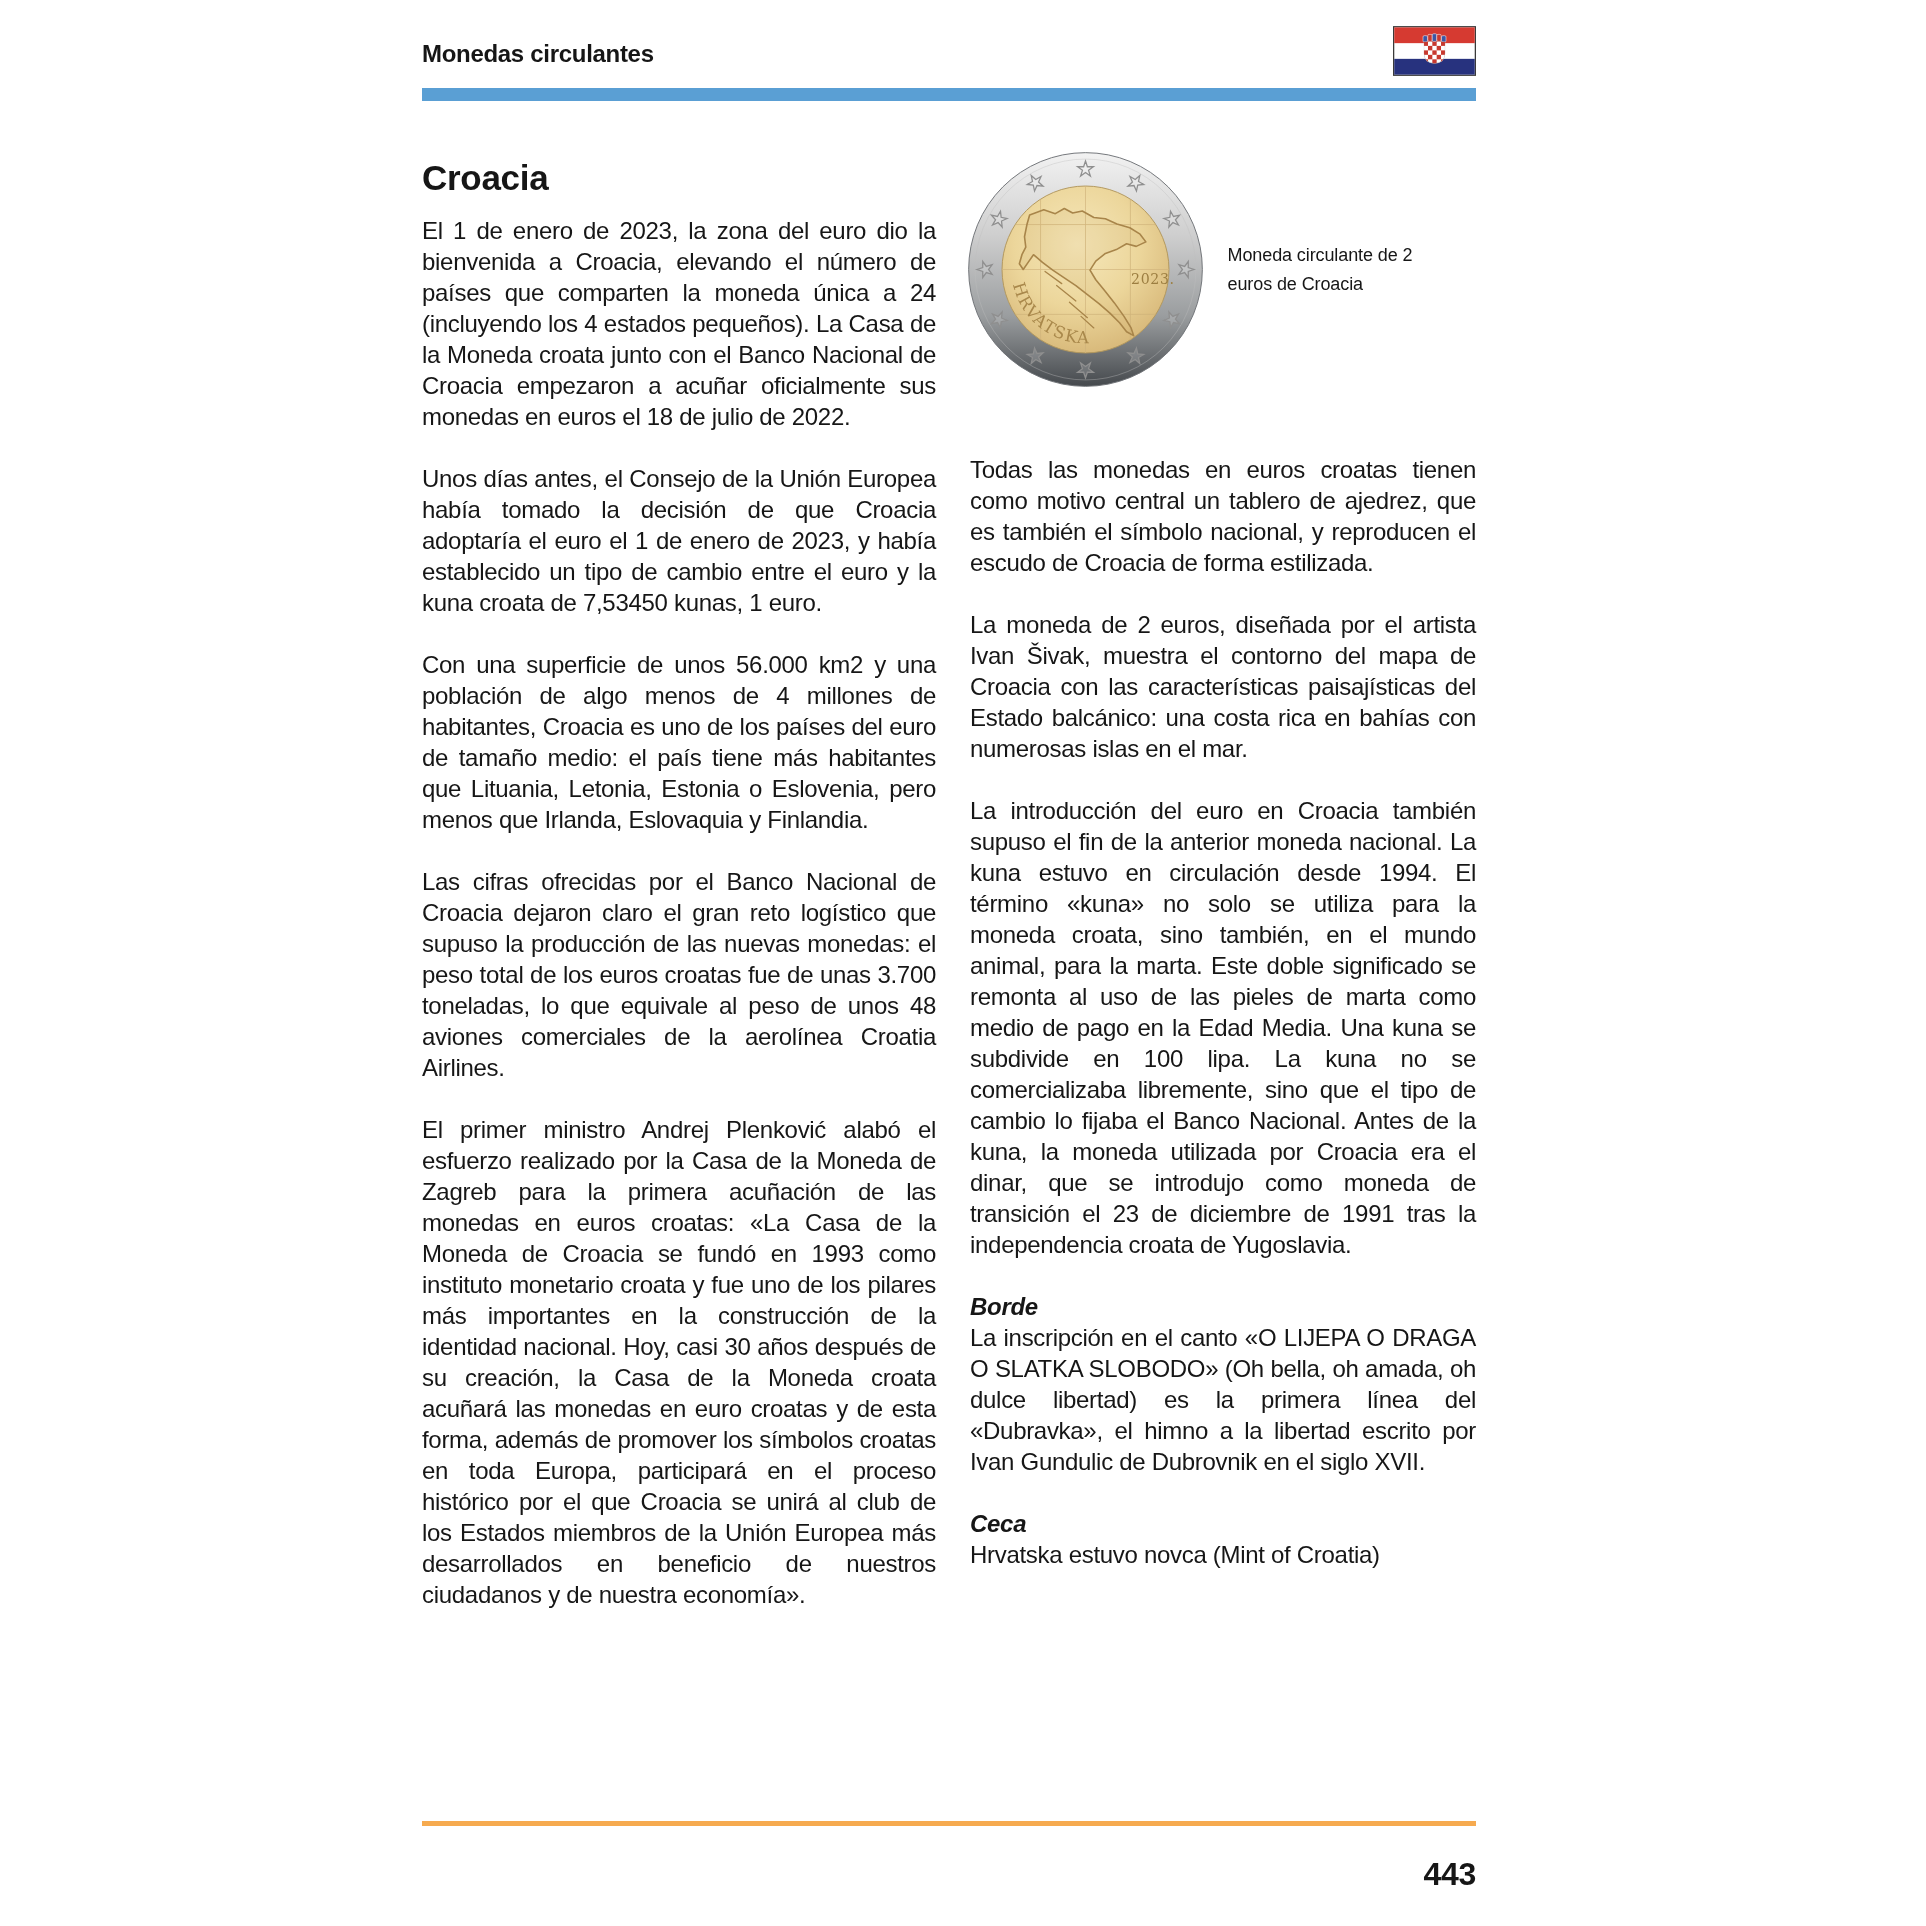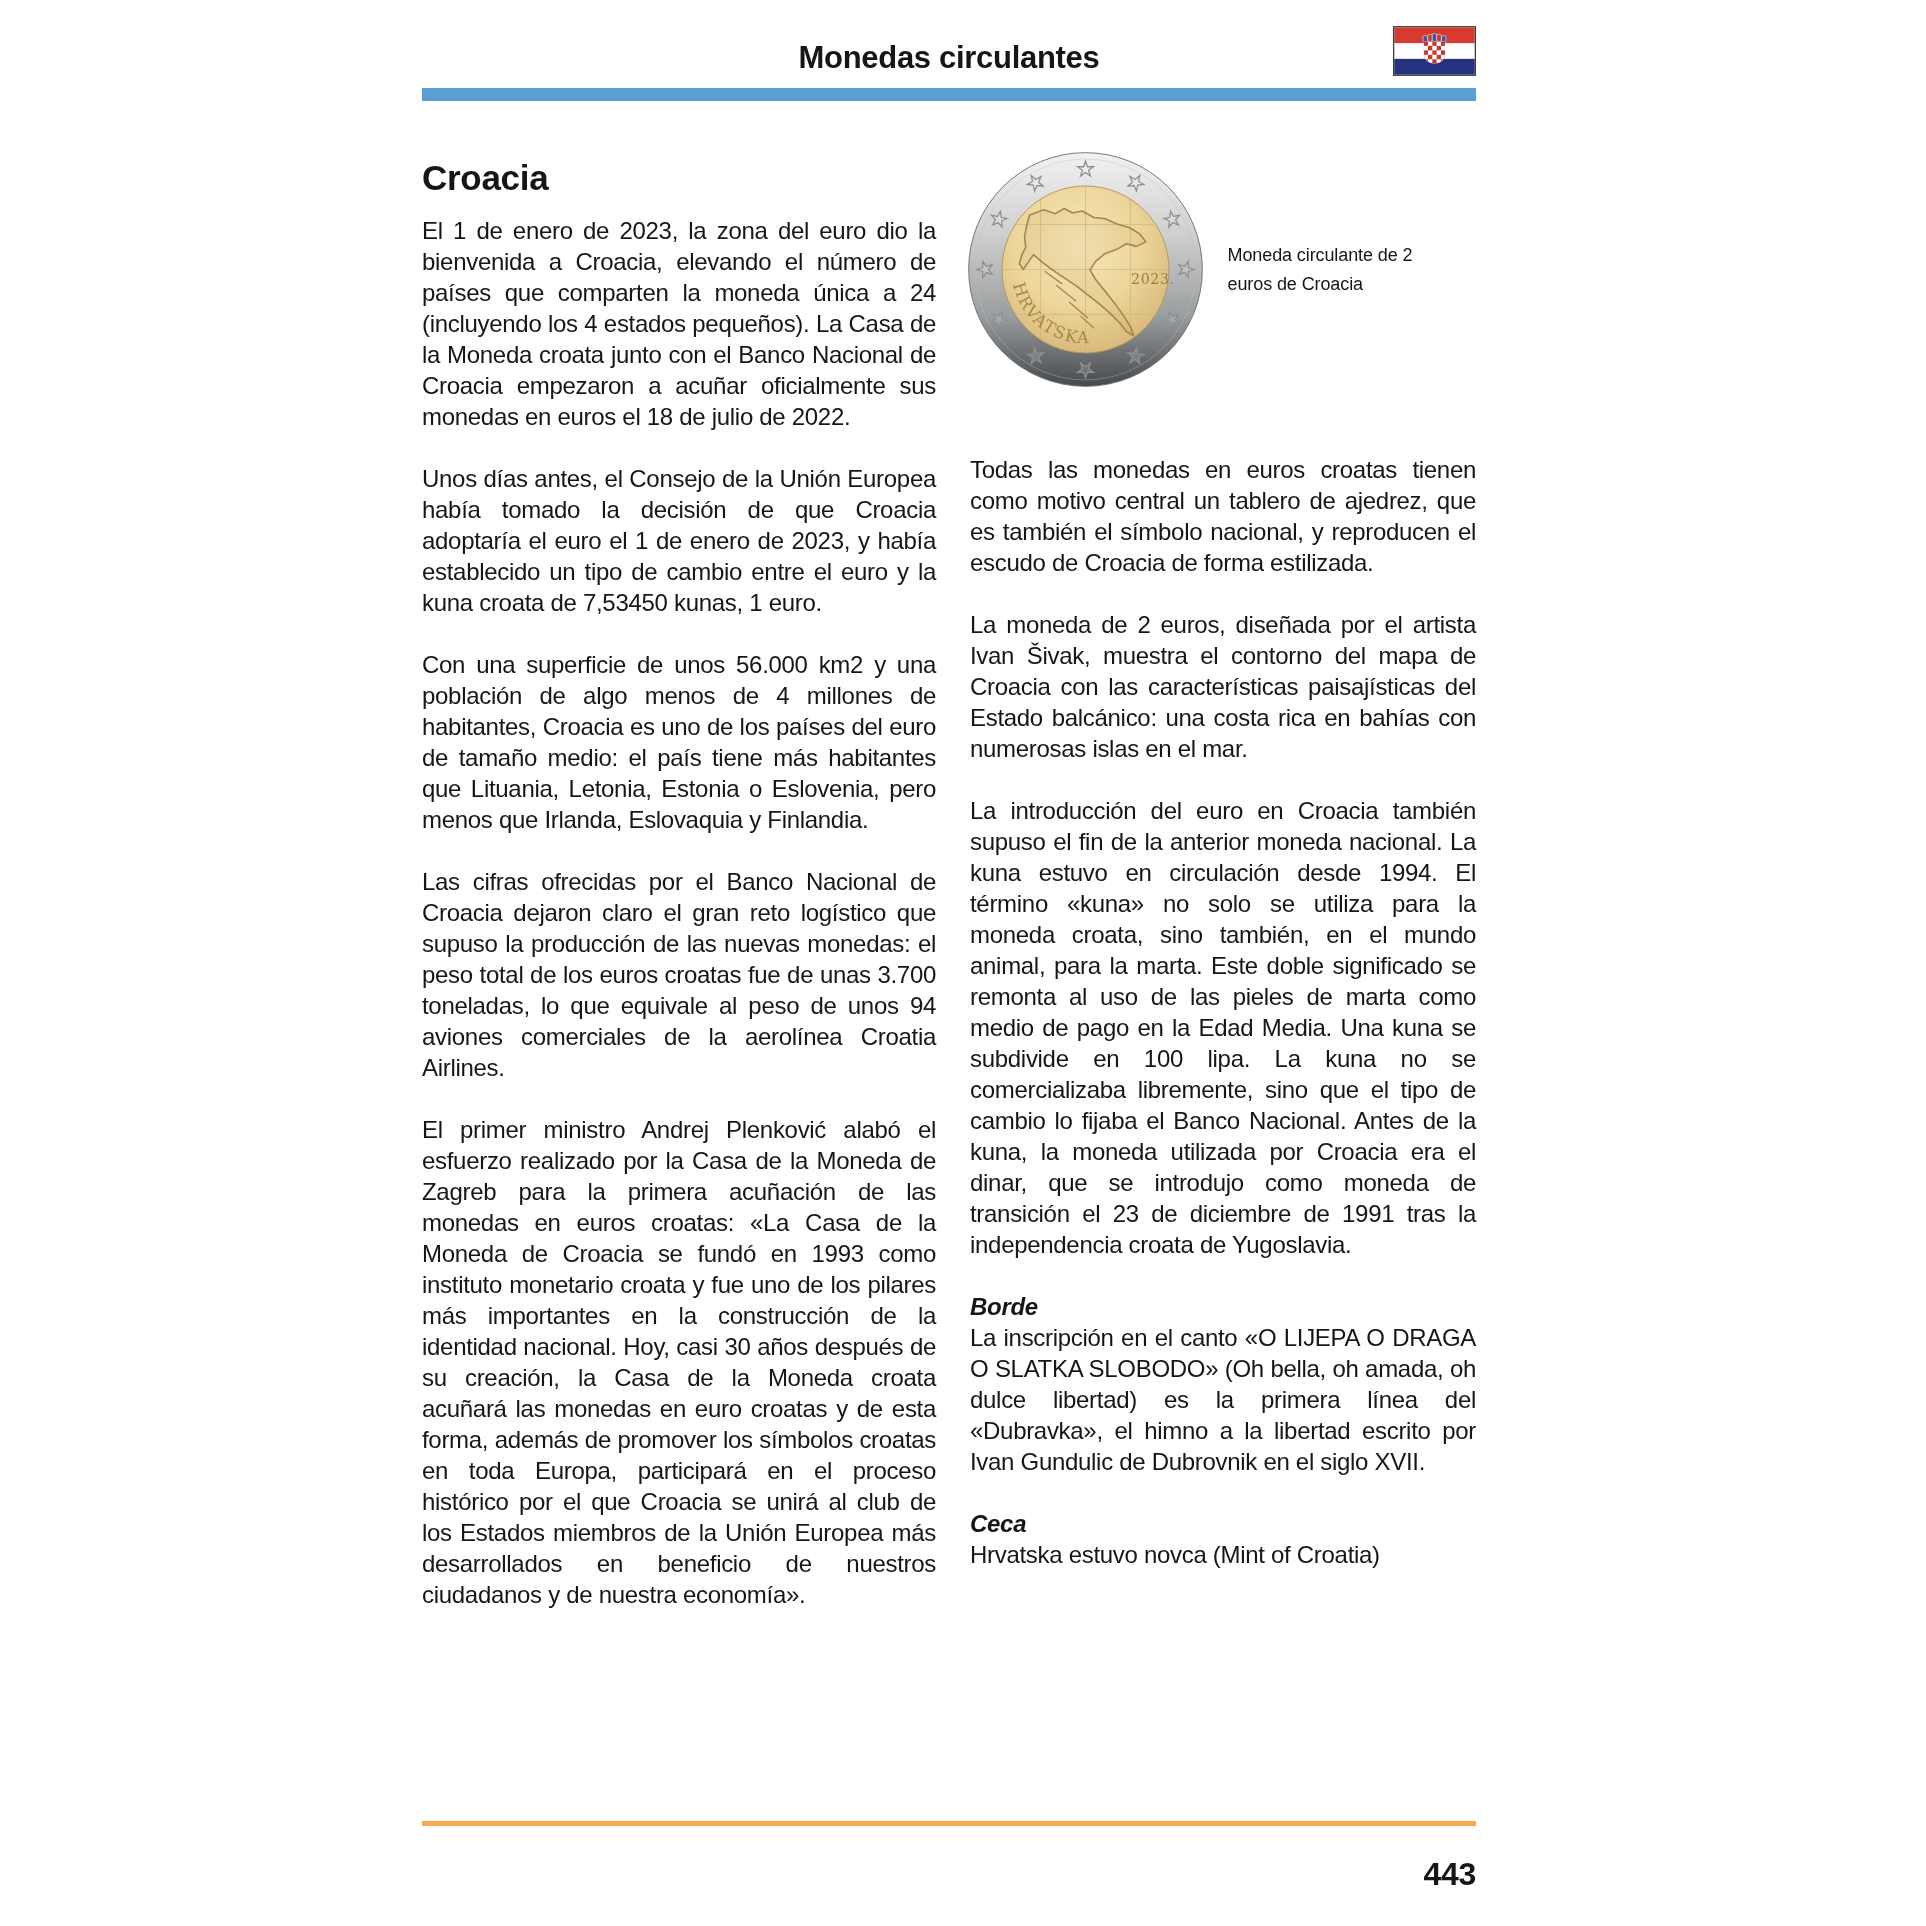--- a/index.html
+++ b/index.html
@@ -1,21 +1,21 @@
 <!DOCTYPE html>
 <html lang="es" style="font-size:10.3px"><head>
 <meta charset="utf-8">
 <style>
   html,body{margin:0;padding:0;background:#ffffff;}
   body{width:1926px;height:1926px;position:relative;overflow:hidden;
        font-family:"Liberation Sans",sans-serif;color:#161616;}
   .page-content{position:absolute;left:422px;top:0;width:1054px;height:1926px;}
 
-  .page-header-title{position:absolute;top:40px;left:0;width:100%;text-align:center;
-       font-size:31px;font-weight:bold;letter-spacing:-0.3px;}
+  .page-header-title{position:absolute;top:40px;left:0;width:100%;
+       font-size:24px;font-weight:bold;letter-spacing:-0.3px;}
   .header-bar{position:absolute;top:88px;left:0;width:100%;height:13px;background:#5A9FD4;}
   .flag{position:absolute;top:26px;right:0;width:83px;height:50px;}
 
   .col-left{position:absolute;left:0;top:159px;width:514px;}
   .col-right{position:absolute;left:548px;top:152px;width:506px;}
 
   .article-title{font-size:35px;line-height:37px;font-weight:bold;margin:0 0 19px 0;letter-spacing:-0.3px;}
 
   p.body{font-size:24px;line-height:31px;letter-spacing:-0.3px;text-align:justify;
        margin:0 0 31px 0;hyphens:auto;-webkit-hyphens:auto;}
@@ -75,21 +75,21 @@
     </g>
   </svg>
 
   <div class="header-bar" style="background: rgb(90, 159, 212);"></div>
 
   <div class="col-left">
     <h2 class="article-title">Croacia</h2>
     <p class="body">El 1 de enero de 2023, la zona del euro dio la bienvenida a Croacia, elevando el número de países que comparten la moneda única a 24 (incluyendo los 4 estados pequeños). La Casa de la Moneda croata junto con el Banco Nacional de Croacia empezaron a acuñar oficialmente sus monedas en euros el 18 de julio de 2022.</p>
     <p class="body">Unos días antes, el Consejo de la Unión Europea había tomado la decisión de que Croacia adoptaría el euro el 1 de enero de 2023, y había establecido un tipo de cambio entre el euro y la kuna croata de 7,53450 kunas, 1 euro.</p>
     <p class="body">Con una superficie de unos 56.000 km2 y una población de algo menos de 4 millones de habitantes, Croacia es uno de los países del euro de tamaño medio: el país tiene más habitantes que Lituania, Letonia, Estonia o Eslovenia, pero menos que Irlanda, Eslovaquia y Finlandia.</p>
-    <p class="body">Las cifras ofrecidas por el Banco Nacional de Croacia dejaron claro el gran reto logístico que supuso la producción de las nuevas monedas: el peso total de los euros croatas fue de unas 3.700 toneladas, lo que equivale al peso de unos 94 aviones comerciales de la aerolínea Croatia Airlines.</p>
+    <p class="body">Las cifras ofrecidas por el Banco Nacional de Croacia dejaron claro el gran reto logístico que supuso la producción de las nuevas monedas: el peso total de los euros croatas fue de unas 3.700 toneladas, lo que equivale al peso de unos 48 aviones comerciales de la aerolínea Croatia Airlines.</p>
     <p class="body">El primer ministro Andrej Plenković alabó el esfuerzo realizado por la Casa de la Moneda de Zagreb para la primera acuñación de las monedas en euros croatas: «La Casa de la Moneda de Croacia se fundó en 1993 como instituto monetario croata y fue uno de los pilares más importantes en la construcción de la identidad nacional. Hoy, casi 30 años después de su creación, la Casa de la Moneda croata acuñará las monedas en euro croatas y de esta forma, además de promover los símbolos croatas en toda Europa, participará en el proceso histórico por el que Croacia se unirá al club de los Estados miembros de la Unión Europea más desarrollados en beneficio de nuestros ciudadanos y de nuestra economía».</p>
   </div>
 
   <div class="col-right">
 
     <div class="coin-figure">
       <svg class="coin-svg" viewBox="0 0 366 366">
         <defs>
           <linearGradient id="ringGrad" x1="0" y1="0" x2="0" y2="1">
             <stop offset="0" stop-color="#f2f2f2"></stop>

